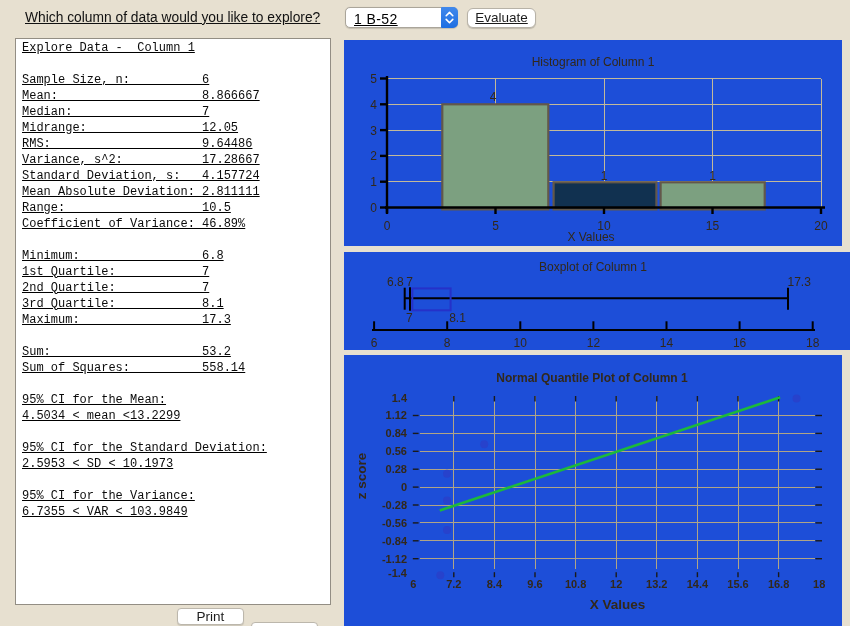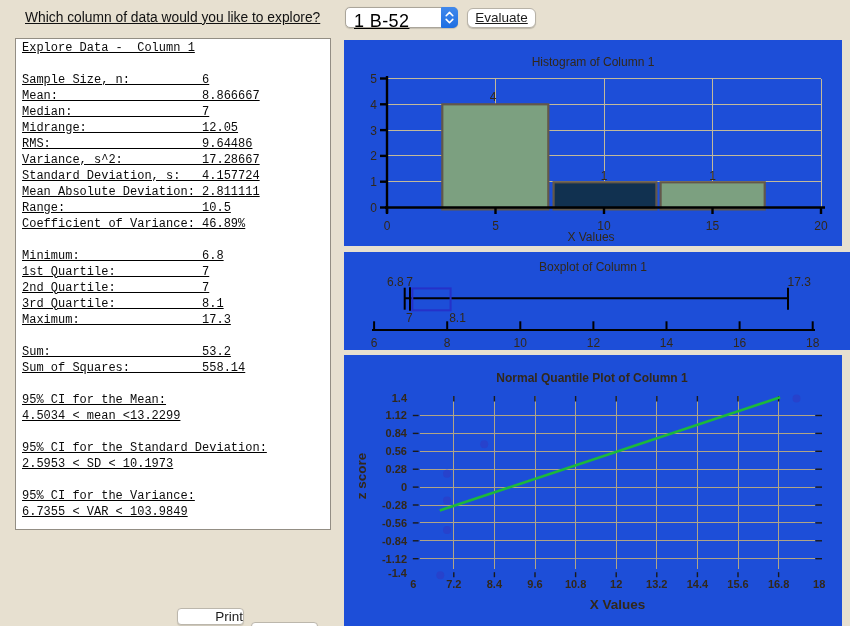--- a/index.html
+++ b/index.html
@@ -3,32 +3,32 @@
 <meta charset="utf-8">
 <style>
   html,body{margin:0;padding:0;}
   body{width:850px;height:626px;background:#e7e0d0;position:relative;overflow:hidden;
        font-family:"Liberation Sans",sans-serif;}
   .abs{position:absolute;text-decoration:underline;}
   .panel{position:absolute;background:#1d4ed8;}
   #qtext{left:25px;top:9.5px;font-size:13.8px;color:#111;}
   #dropdown{left:345px;top:7px;width:113px;height:21px;background:#ffffff;border-radius:5px;
      border:1px solid #aaa59a;box-sizing:border-box;box-shadow:0 0.5px 1px rgba(0,0,0,0.15);}
-  #ddtext{left:354px;top:10.5px;font-size:18px;letter-spacing:0.4px;color:#000;}
+  #ddtext{left:354px;top:10.5px;font-size:14px;letter-spacing:0.4px;color:#000;}
   #ddblue{position:absolute;right:-1px;top:-1px;width:17px;height:21px;border-radius:1px 5px 5px 1px;
      background:linear-gradient(#4189ec,#1d6ee2);}
   #evalbtn{left:467px;top:7.5px;width:69px;height:20px;background:#fff;border-radius:6px;
      border:1px solid #b7b2a7;box-sizing:border-box;box-shadow:0 1px 1px rgba(0,0,0,0.18);
      font-size:13.5px;color:#1c1c1c;text-align:center;line-height:18px;}
-  #leftpanel{left:15px;top:38px;width:316px;height:492px;background:#fff;
+  #leftpanel{left:15px;top:38px;width:316px;height:567px;background:#fff;
      border:1px solid #938e84;box-sizing:border-box;}
   #lefttext{margin:0;padding:0.5px 0 0 6px;font-family:"Liberation Mono",monospace;
      font-size:12px;line-height:16px;color:#0b0b0b;white-space:pre;}
   .btn2{position:absolute;background:#fff;border:1px solid #bcb7ac;box-sizing:border-box;
-     border-radius:4px;height:17px;top:608px;font-size:13.5px;color:#1c1c1c;text-align:right;
+     border-radius:4px;height:17px;top:608px;font-size:13.5px;color:#1c1c1c;text-align:center;
      line-height:16px;box-shadow:0 1px 1px rgba(0,0,0,0.12);}
   #histpanel{left:344px;top:40px;width:498px;height:206px;}
   #boxpanel{left:344px;top:252px;width:572px;height:98px;}
   #quanpanel{left:344px;top:355px;width:498px;height:333px;font-weight:bold;}
   svg{display:block;}
   svg text{font-family:"Liberation Sans",sans-serif;fill:#32281a;}
 </style>
 </head>
 <body>
 <div class="abs" id="qtext">Which column of data would you like to explore?</div>

